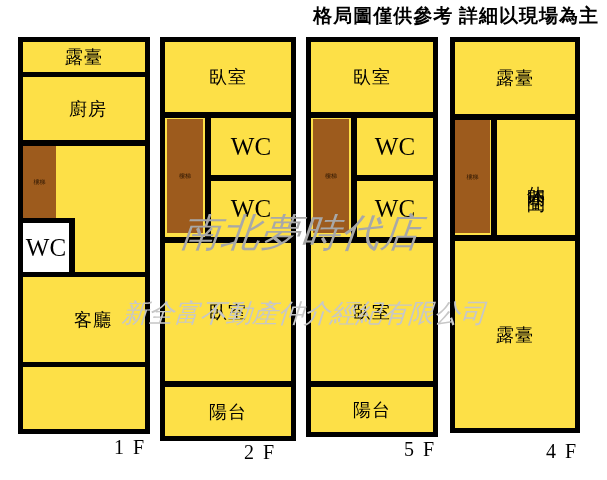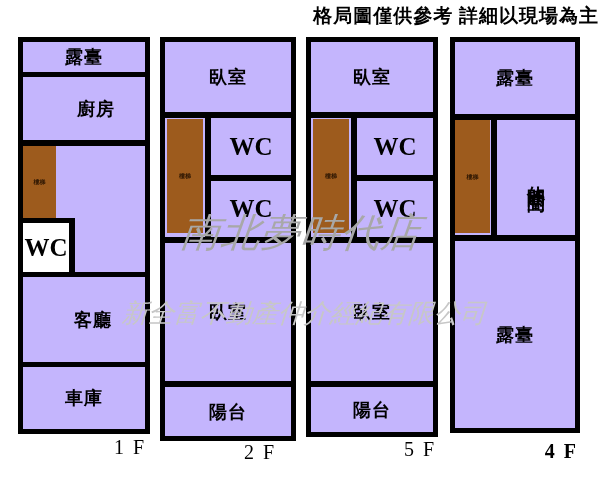--- a/index.html
+++ b/index.html
@@ -1,18 +1,18 @@
 <!DOCTYPE html>
 <html><head>
 <meta charset="utf-8">
 <style>
   html,body{margin:0;padding:0;background:#ffffff;}
   #canvas{position:relative;width:607px;height:480px;background:#ffffff;overflow:hidden;
           font-family:"Liberation Serif","DejaVu Serif",serif;color:#000;}
-  .floor{position:absolute;border:5px solid #000;background:#c4b5fd;box-sizing:border-box;font-weight:bold;}
+  .floor{position:absolute;border:5px solid #000;background:#fde047;box-sizing:border-box;}
   .room{position:absolute;display:flex;align-items:center;justify-content:center;text-align:center;}
   .room-label{font-size:18px;letter-spacing:1px;white-space:nowrap;}
   .wc-label{font-size:25px;letter-spacing:0;}
   .hwall,.vwall{position:absolute;background:#000;}
   .stairs{position:absolute;display:flex;align-items:center;justify-content:center;}
   .stairs-label{font-size:6px;line-height:1;color:#2d1602;letter-spacing:0;}
   .wcbox{position:absolute;border-top:5px solid #000;border-right:6px solid #000;box-sizing:border-box;
          display:flex;align-items:center;justify-content:center;background:#fff;}
   .floor-label{position:absolute;font-size:20px;text-align:right;letter-spacing:2px;}
   #disclaimer{position:absolute;top:3px;right:8px;font-size:19px;font-weight:600;letter-spacing:1px;}
@@ -27,38 +27,35 @@
 
 <div id="canvas" style="background: rgb(255, 255, 255);">
 
   <div id="disclaimer">格局圖僅供參考 詳細以現場為主</div>
 
   <div class="floor" style="left:18px;top:37px;width:132px;height:397px;">
     <div class="room" style="left:0;top:0;width:122px;height:30px;">
       <span class="room-label">露臺</span>
     </div>
     <div class="hwall" style="left: 0px; top: 30px; width: 122px; height: 5px; background: rgb(0, 0, 0);"></div>
-    <div class="room" style="left:12px;top:35px;width:122px;height:63px;">
+    <div class="room" style="left:4px;top:35px;width:122px;height:63px;">
       <span class="room-label">廚房</span>
     </div>
     <div class="hwall" style="left: 0px; top: 98px; width: 122px; height: 6px; background: rgb(0, 0, 0);"></div>
     <div class="stairs" style="left: 0px; top: 104px; width: 33px; height: 72px; background: rgb(157, 91, 29);">
       <span class="stairs-label">樓梯</span>
     </div>
     <div class="wcbox" style="left:0;top:176px;width:52px;height:54px;">
       <span class="wc-label">WC</span>
     </div>
     <div class="hwall" style="left: 0px; top: 230px; width: 122px; height: 5px; background: rgb(0, 0, 0);"></div>
     <div class="room" style="left:0;top:235px;width:140px;height:85px;">
       <span class="room-label">客廳</span>
     </div>
     <div class="hwall" style="left: 0px; top: 320px; width: 122px; height: 5px; background: rgb(0, 0, 0);"></div>
-    <div class="room" style="left:0;top:325px;width:122px;height:62px;">
-      <span class="room-label">車庫</span>
-    </div>
   </div>
   <div class="floor-label" style="left:102px;top:436px;width:44px;">1 F</div>
 
   <div class="floor" style="left:160px;top:37px;width:136px;height:404px;">
     <div class="room" style="left:0;top:0;width:126px;height:70px;">
       <span class="room-label">臥室</span>
     </div>
     <div class="hwall" style="left: 0px; top: 70px; width: 126px; height: 6px; background: rgb(0, 0, 0);"></div>
     <div class="stairs" style="left: 2px; top: 77px; width: 36px; height: 114px; background: rgb(157, 91, 29);">
       <span class="stairs-label">樓梯</span>
@@ -119,18 +116,18 @@
     </div>
     <div class="vwall" style="left: 36px; top: 78px; width: 6px; height: 115px; background: rgb(0, 0, 0);"></div>
     <div class="room" style="left:42px;top:78px;width:78px;height:115px;">
       <span class="vtext">休閒空間</span>
     </div>
     <div class="hwall" style="left: 0px; top: 193px; width: 120px; height: 6px; background: rgb(0, 0, 0);"></div>
     <div class="room" style="left:0;top:199px;width:120px;height:187px;">
       <span class="room-label">露臺</span>
     </div>
   </div>
-  <div class="floor-label" style="left:534px;top:440px;width:44px;font-weight:bold;">4 F</div>
+  <div class="floor-label" style="left:534px;top:440px;width:44px;">4 F</div>
 
   <div id="wm-store" style="color: rgb(168, 168, 168);">南北夢時代店</div>
   <div id="wm-company" style="color: rgb(199, 199, 199);">新全富不動產仲介經紀有限公司</div>
 
 </div>
 
 </body></html>

